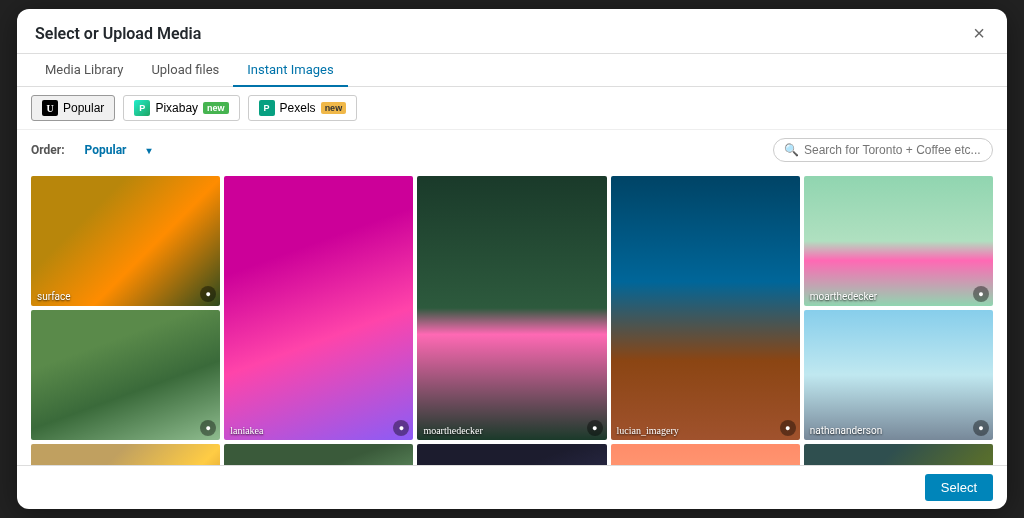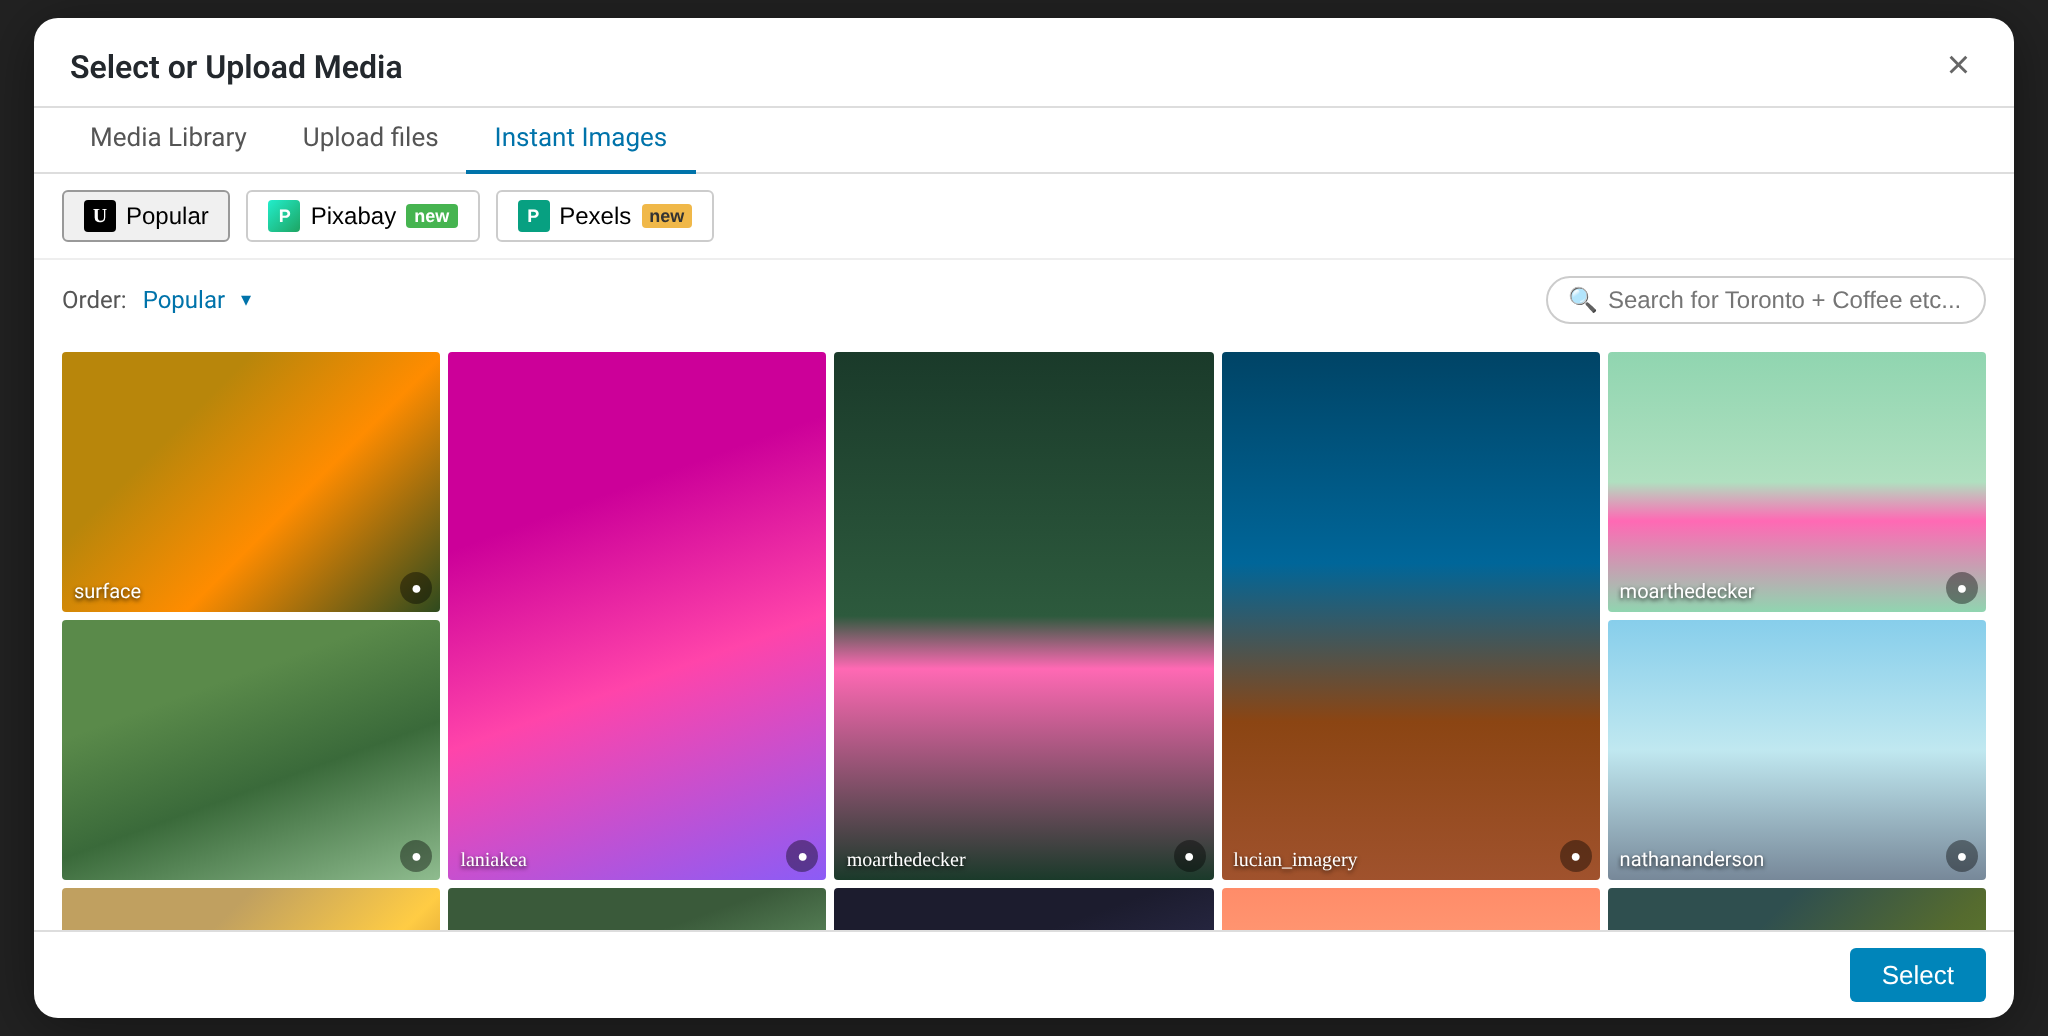--- a/index.html
+++ b/index.html
@@ -116,23 +116,24 @@
     .toolbar {
       display: flex;
       align-items: center;
       justify-content: space-between;
       padding: 8px 14px;
       flex-shrink: 0;
     }
     .order-control {
       display: flex;
       align-items: center;
-      gap: 8px;
+      gap: 20px;
       font-size: 12px;
       color: #555;
+      font-weight: bold;
     }
     .order-value {
       color: #0073aa;
       cursor: pointer;
       font-size: 12px;
     }
     .search-box {
       display: flex;
       align-items: center;
       border: 1px solid #ccc;

